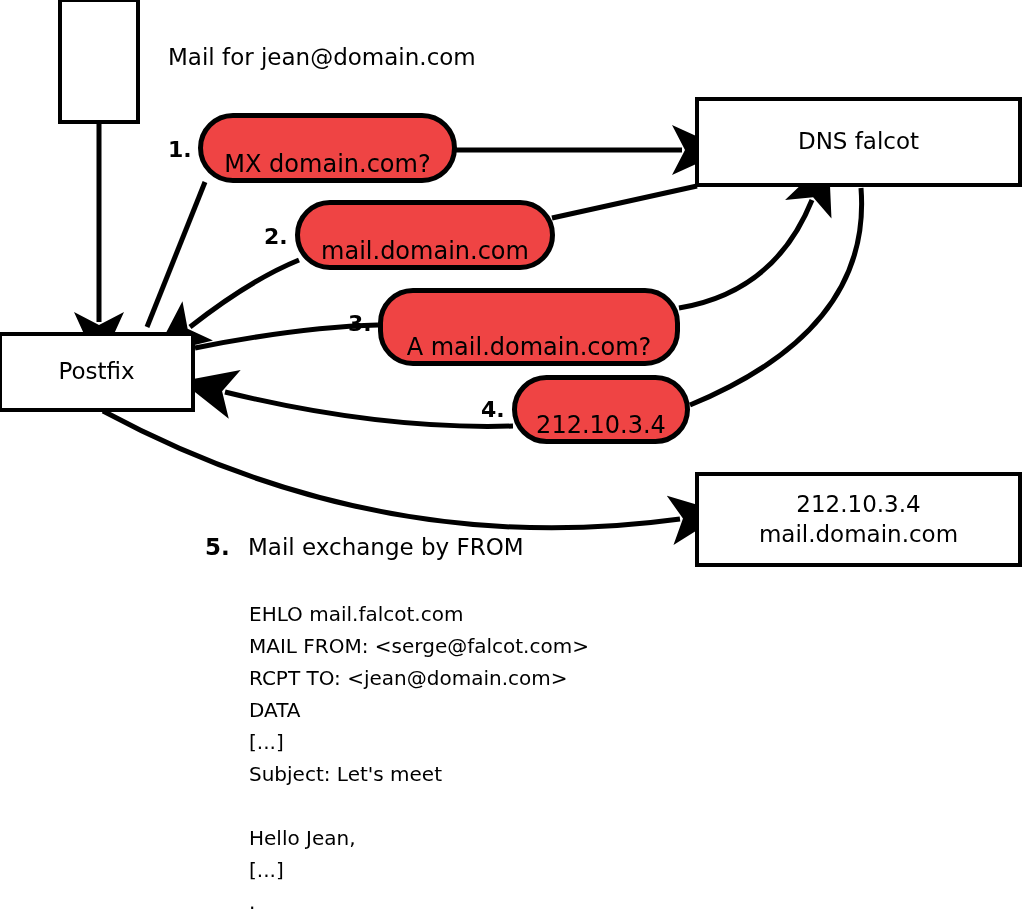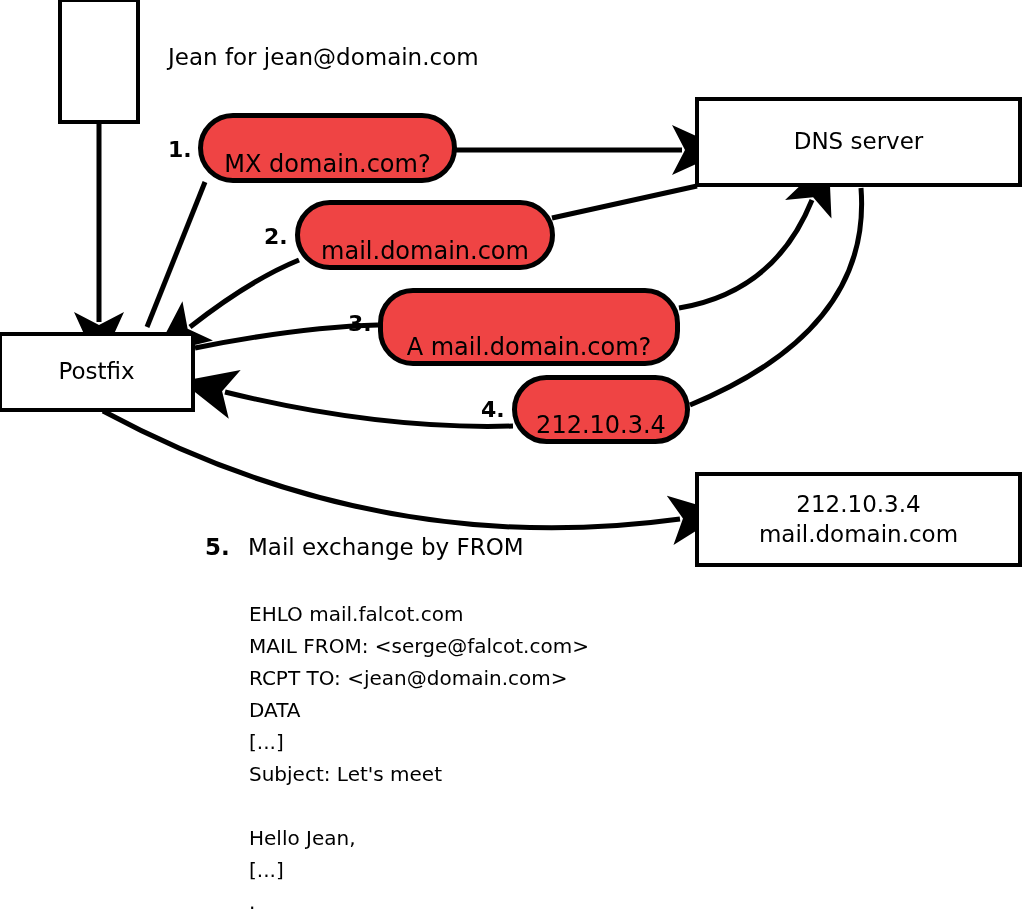--- a/index.html
+++ b/index.html
@@ -122,29 +122,29 @@
 
   <div class="node-box" style="left:58px; top:-2px; width:82px; height:126px;">
     <span class="node-label"></span>
   </div>
 
   <div class="node-box" style="left:-2px; top:332px; width:197px; height:80px;">
     <span class="node-label">Postfix</span>
   </div>
 
   <div class="node-box" style="left:695px; top:97px; width:327px; height:90px;">
-    <span class="node-label">DNS server</span>
+    <span class="node-label">DNS falcot</span>
   </div>
 
   <div class="node-box" style="left:695px; top:472px; width:327px; height:95px;">
     <span class="node-label">212.10.3.4
 mail.domain.com</span>
   </div>
 
-  <div class="plain-text" style="left:168px; top:44px;">Jean for jean@domain.com</div>
+  <div class="plain-text" style="left:168px; top:44px;">Mail for jean@domain.com</div>
 
   <div class="step-num" style="left:168px; top:137px;">1.</div>
   <div class="bubble" style="left:198px; top:113px; width:259px; height:70px; border-radius:35px;">
     <span class="bubble-label">MX domain.com?</span>
   </div>
 
   <div class="step-num" style="left:264px; top:224px;">2.</div>
   <div class="bubble" style="left:295px; top:200px; width:260px; height:70px; border-radius:35px;">
     <span class="bubble-label">mail.domain.com</span>
   </div>

